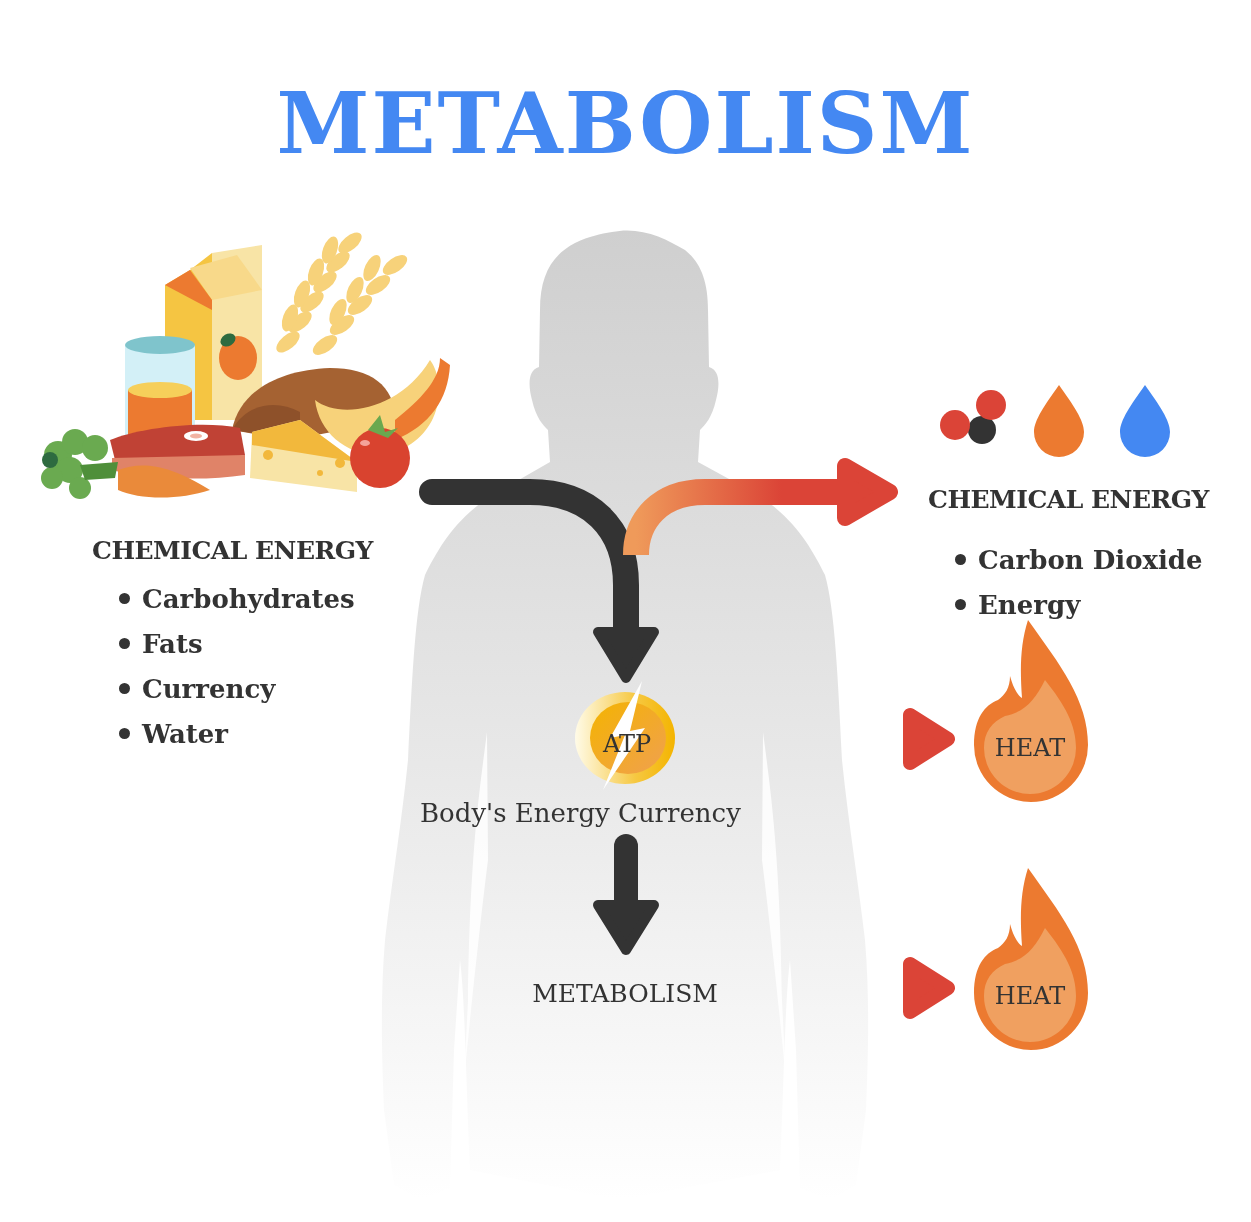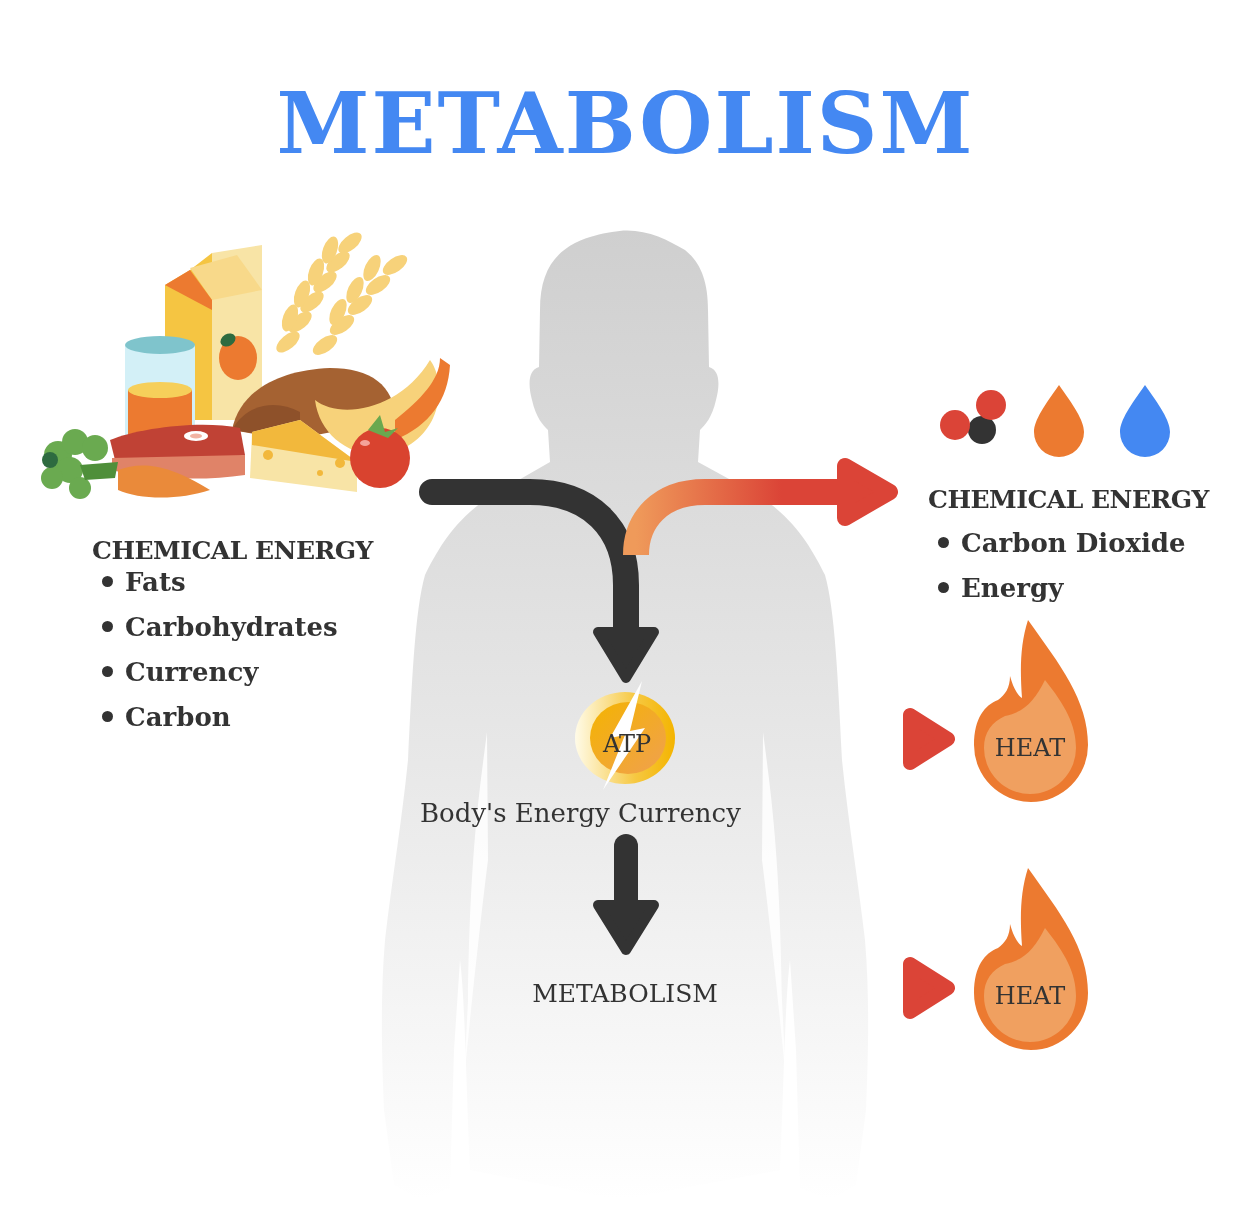--- a/index.html
+++ b/index.html
@@ -3,21 +3,21 @@
 <meta charset="utf-8">
 <style>
   html, body { margin:0; padding:0; background:#ffffff; }
   body { width:1251px; height:1222px; position:relative; overflow:hidden;
          font-family:"DejaVu Serif", serif; }
   .abs { position:absolute;margin-top:8px; }
   svg.full { position:absolute; left:0; top:0; }
   .title { left:0; width:1251px; top:66px; text-align:center; font-size:84px; font-weight:bold;
            letter-spacing:2px; color:#4488f2; font-family:"DejaVu Serif", serif; }
   .heading { font-weight:bold; color:#333333; font-size:25px; letter-spacing:-0.5px; }
-  .list { margin:0; padding:0; list-style:none; }
+  .list { margin:17px; padding:0; list-style:none; }
   .list li { font-weight:bold; color:#333333; font-size:26px; line-height:45px; white-space:nowrap; }
   .list li .dot { display:inline-block; width:11px; height:11px; border-radius:50%; background:#333; margin-right:12px; vertical-align:middle; position:relative; top:-3px; }
   .label { font-weight:normal; color:#333333; white-space:nowrap; }
 </style>
 </head>
 <body>
 
 <svg class="full" width="1251" height="1222" viewBox="0 0 1251 1222">
   <defs>
     <linearGradient id="sil" x1="0" y1="0" x2="0" y2="1">
@@ -175,24 +175,24 @@
   <g>
     <path d="M1028,868 C1060,913 1088,948 1088,993 A57,57 0 0 1 974,993 C974,966 985,953 998,948 C1005,943 1010,936 1010,924 C1014,938 1018,943 1022,946 C1020,918 1020,893 1028,868 Z" fill="#ec7a30"></path>
     <path d="M1045,928 C1065,953 1076,973 1076,996 A46,46 0 0 1 984,996 C984,980 992,970 1005,964 C1025,960 1035,948 1045,928 Z" fill="#f0a060"></path>
   </g>
 </svg>
 
 <div class="abs title">METABOLISM</div>
 
 <div class="abs heading" style="left:92px; top:528px;">CHEMICAL ENERGY</div>
 <ul class="abs list" style="left:102px; top:560px;">
+  <li><span class="dot"></span><span>Carbohydrates</span></li>
   <li><span class="dot"></span><span>Fats</span></li>
-  <li><span class="dot"></span><span>Carbohydrates</span></li>
   <li><span class="dot"></span><span>Currency</span></li>
-  <li><span class="dot"></span><span>Carbon</span></li>
+  <li><span class="dot"></span><span>Water</span></li>
 </ul>
 
 <div class="abs heading" style="left:928px; top:477px;">CHEMICAL ENERGY</div>
 <ul class="abs list" style="left:938px; top:521px;">
   <li><span class="dot"></span><span>Carbon Dioxide</span></li>
   <li><span class="dot"></span><span>Energy</span></li>
 </ul>
 
 <div class="abs label" style="left:585px; top:722px; width:84px; text-align:center; font-size:24px;">ATP</div>
 <div class="abs label" style="left:420px; top:790px; width:410px; font-size:26px;">Body's Energy Currency</div>

